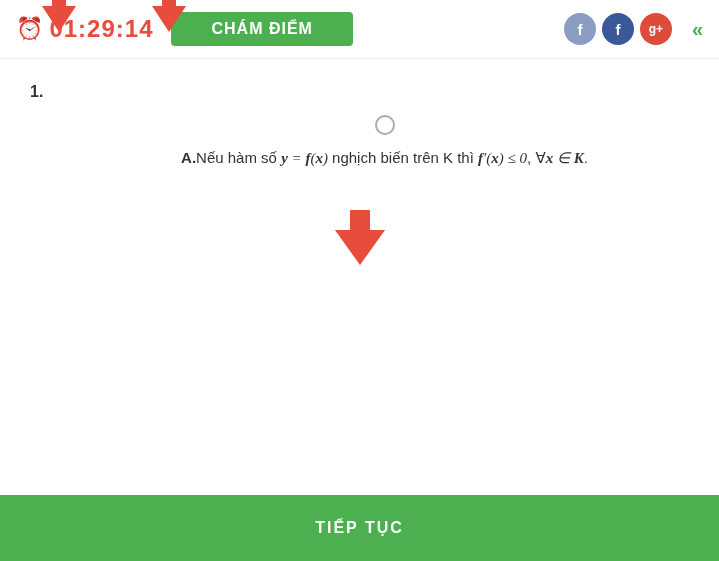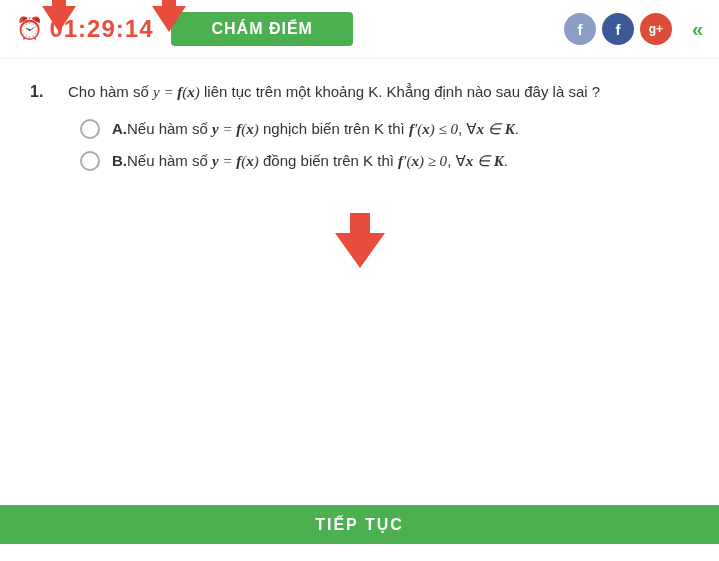--- a/index.html
+++ b/index.html
@@ -116,20 +116,21 @@
       display: flex;
       flex-direction: column;
       gap: 10px;
     }
 
     .option-row {
       display: flex;
       align-items: center;
       gap: 12px;
       cursor: pointer;
+      flex-direction: column;
     }
 
     .radio-circle {
       width: 20px;
       height: 20px;
       border-radius: 50%;
       border: 2px solid #aaa;
       display: flex;
       align-items: center;
       justify-content: center;
@@ -169,25 +170,25 @@
     .arrow-container {
       display: flex;
       justify-content: center;
       margin-top: 40px;
       margin-bottom: 10px;
     }
 
     
     .bottom-bar {
       position: absolute;
-      bottom: 17px;
+      bottom: 0;
       left: 0;
       right: 0;
       background: #4caf50;
-      height: 39px;
+      height: 66px;
       display: flex;
       align-items: center;
       justify-content: center;
       cursor: pointer;
     }
 
     .tiep-tuc-btn {
       background: none;
       border: none;
       color: #fff;
@@ -225,40 +226,31 @@
     <div class="social-icon fb-light">f</div>
     <div class="social-icon fb-dark">f</div>
     <div class="social-icon gplus" style="font-size:12px;font-weight:bold;">g+</div>
     <span class="collapse-btn">«</span>
   </div>
 </div>
 
 <div class="main-content">
   <div class="question-row">
     <span class="question-num">1.</span>
-    <span class="question-text">
-      Cho hàm số <span class="math">y = <b>f</b>(<b>x</b>)</span> liên tục trên một khoảng K. Khẳng định nào sau đây là sai ?
-    </span>
   </div>
 
   <div class="options">
 
     <div class="option-row">
       <div class="radio-circle"></div>
       <span class="option-text">
         <b>A.</b>Nếu hàm số <span class="math"><b>y</b> = <b>f</b>(<b>x</b>)</span> nghịch biến trên K thì <span class="math"><b>f</b>′(<b>x</b>) ≤ 0</span>, ∀<span class="math"><b>x</b> ∈ <b>K</b></span>.
       </span>
     </div>
 
-    <div class="option-row">
-      <div class="radio-circle"></div>
-      <span class="option-text">
-        <b>B.</b>Nếu hàm số <span class="math"><b>y</b> = <b>f</b>(<b>x</b>)</span> đồng biến trên K thì <span class="math"><b>f</b>′(<b>x</b>) ≥ 0</span>, ∀<span class="math"><b>x</b> ∈ <b>K</b></span>.
-      </span>
-    </div>
 
 
   </div>
 
   <div class="arrow-container">
     <svg width="50" height="55" viewBox="0 0 50 55">
       <polygon points="25,55 0,20 15,20 15,0 35,0 35,20 50,20" fill="#e74c3c"></polygon>
     </svg>
   </div>
 </div>

